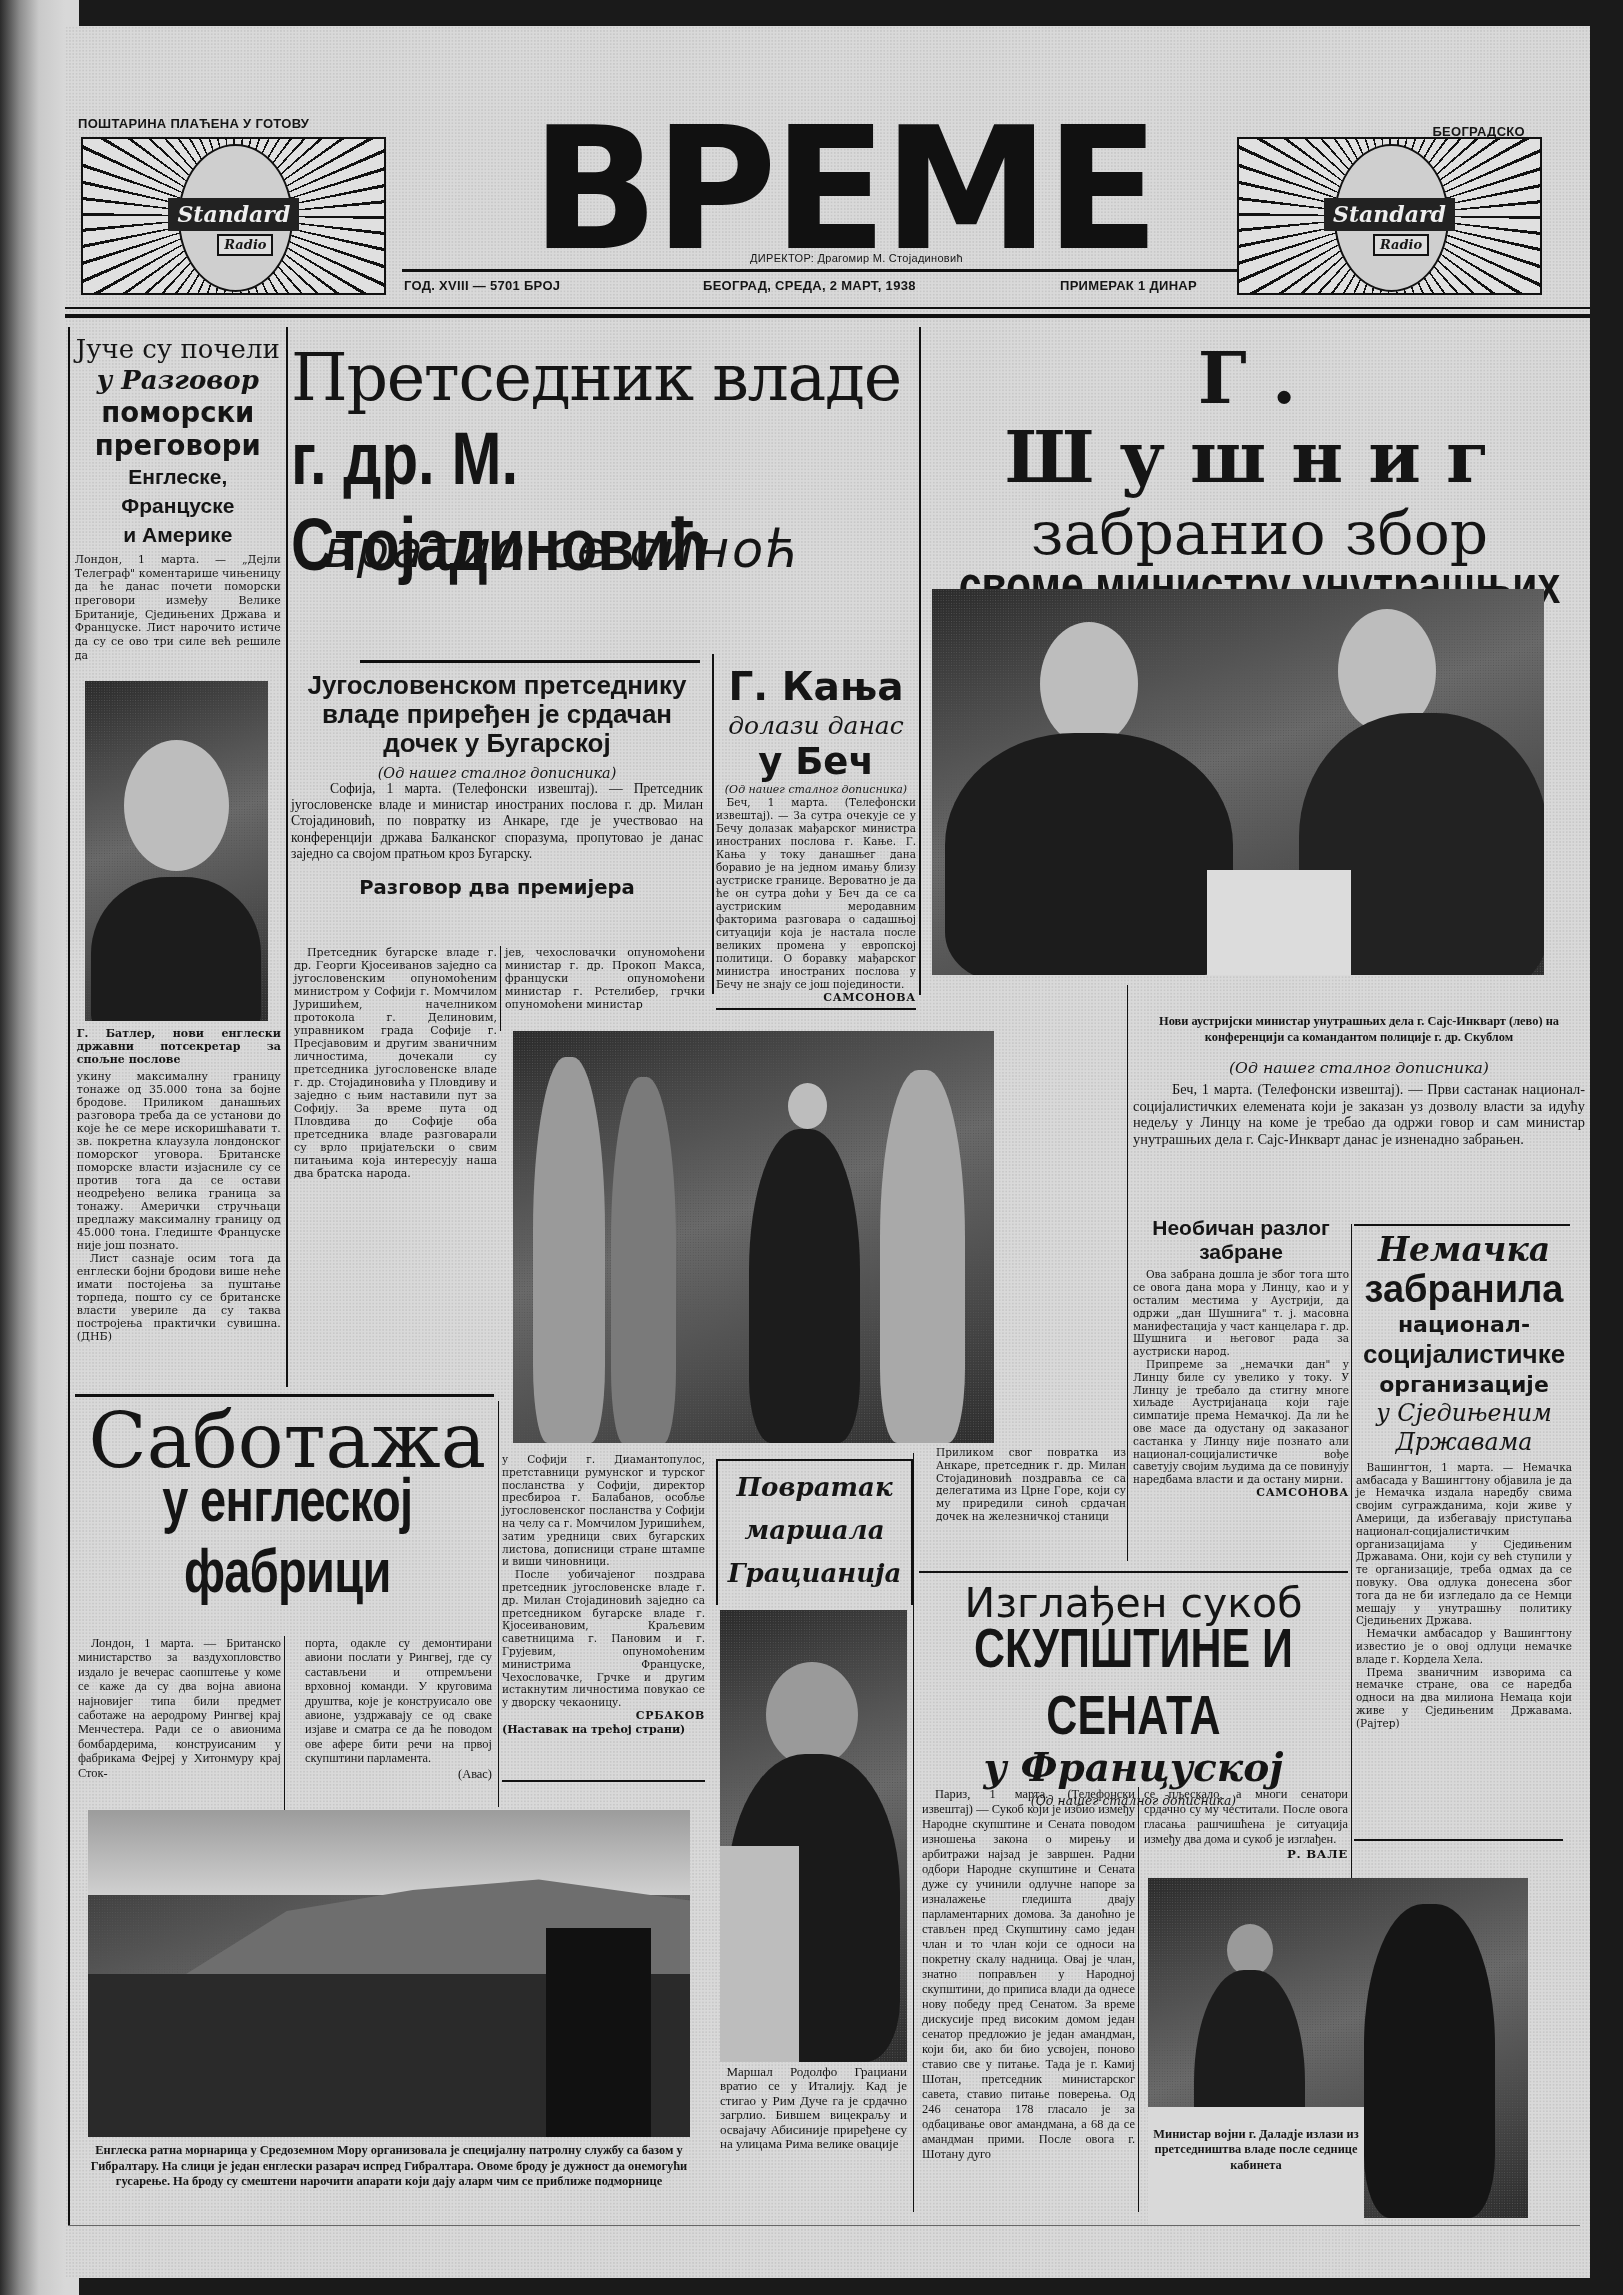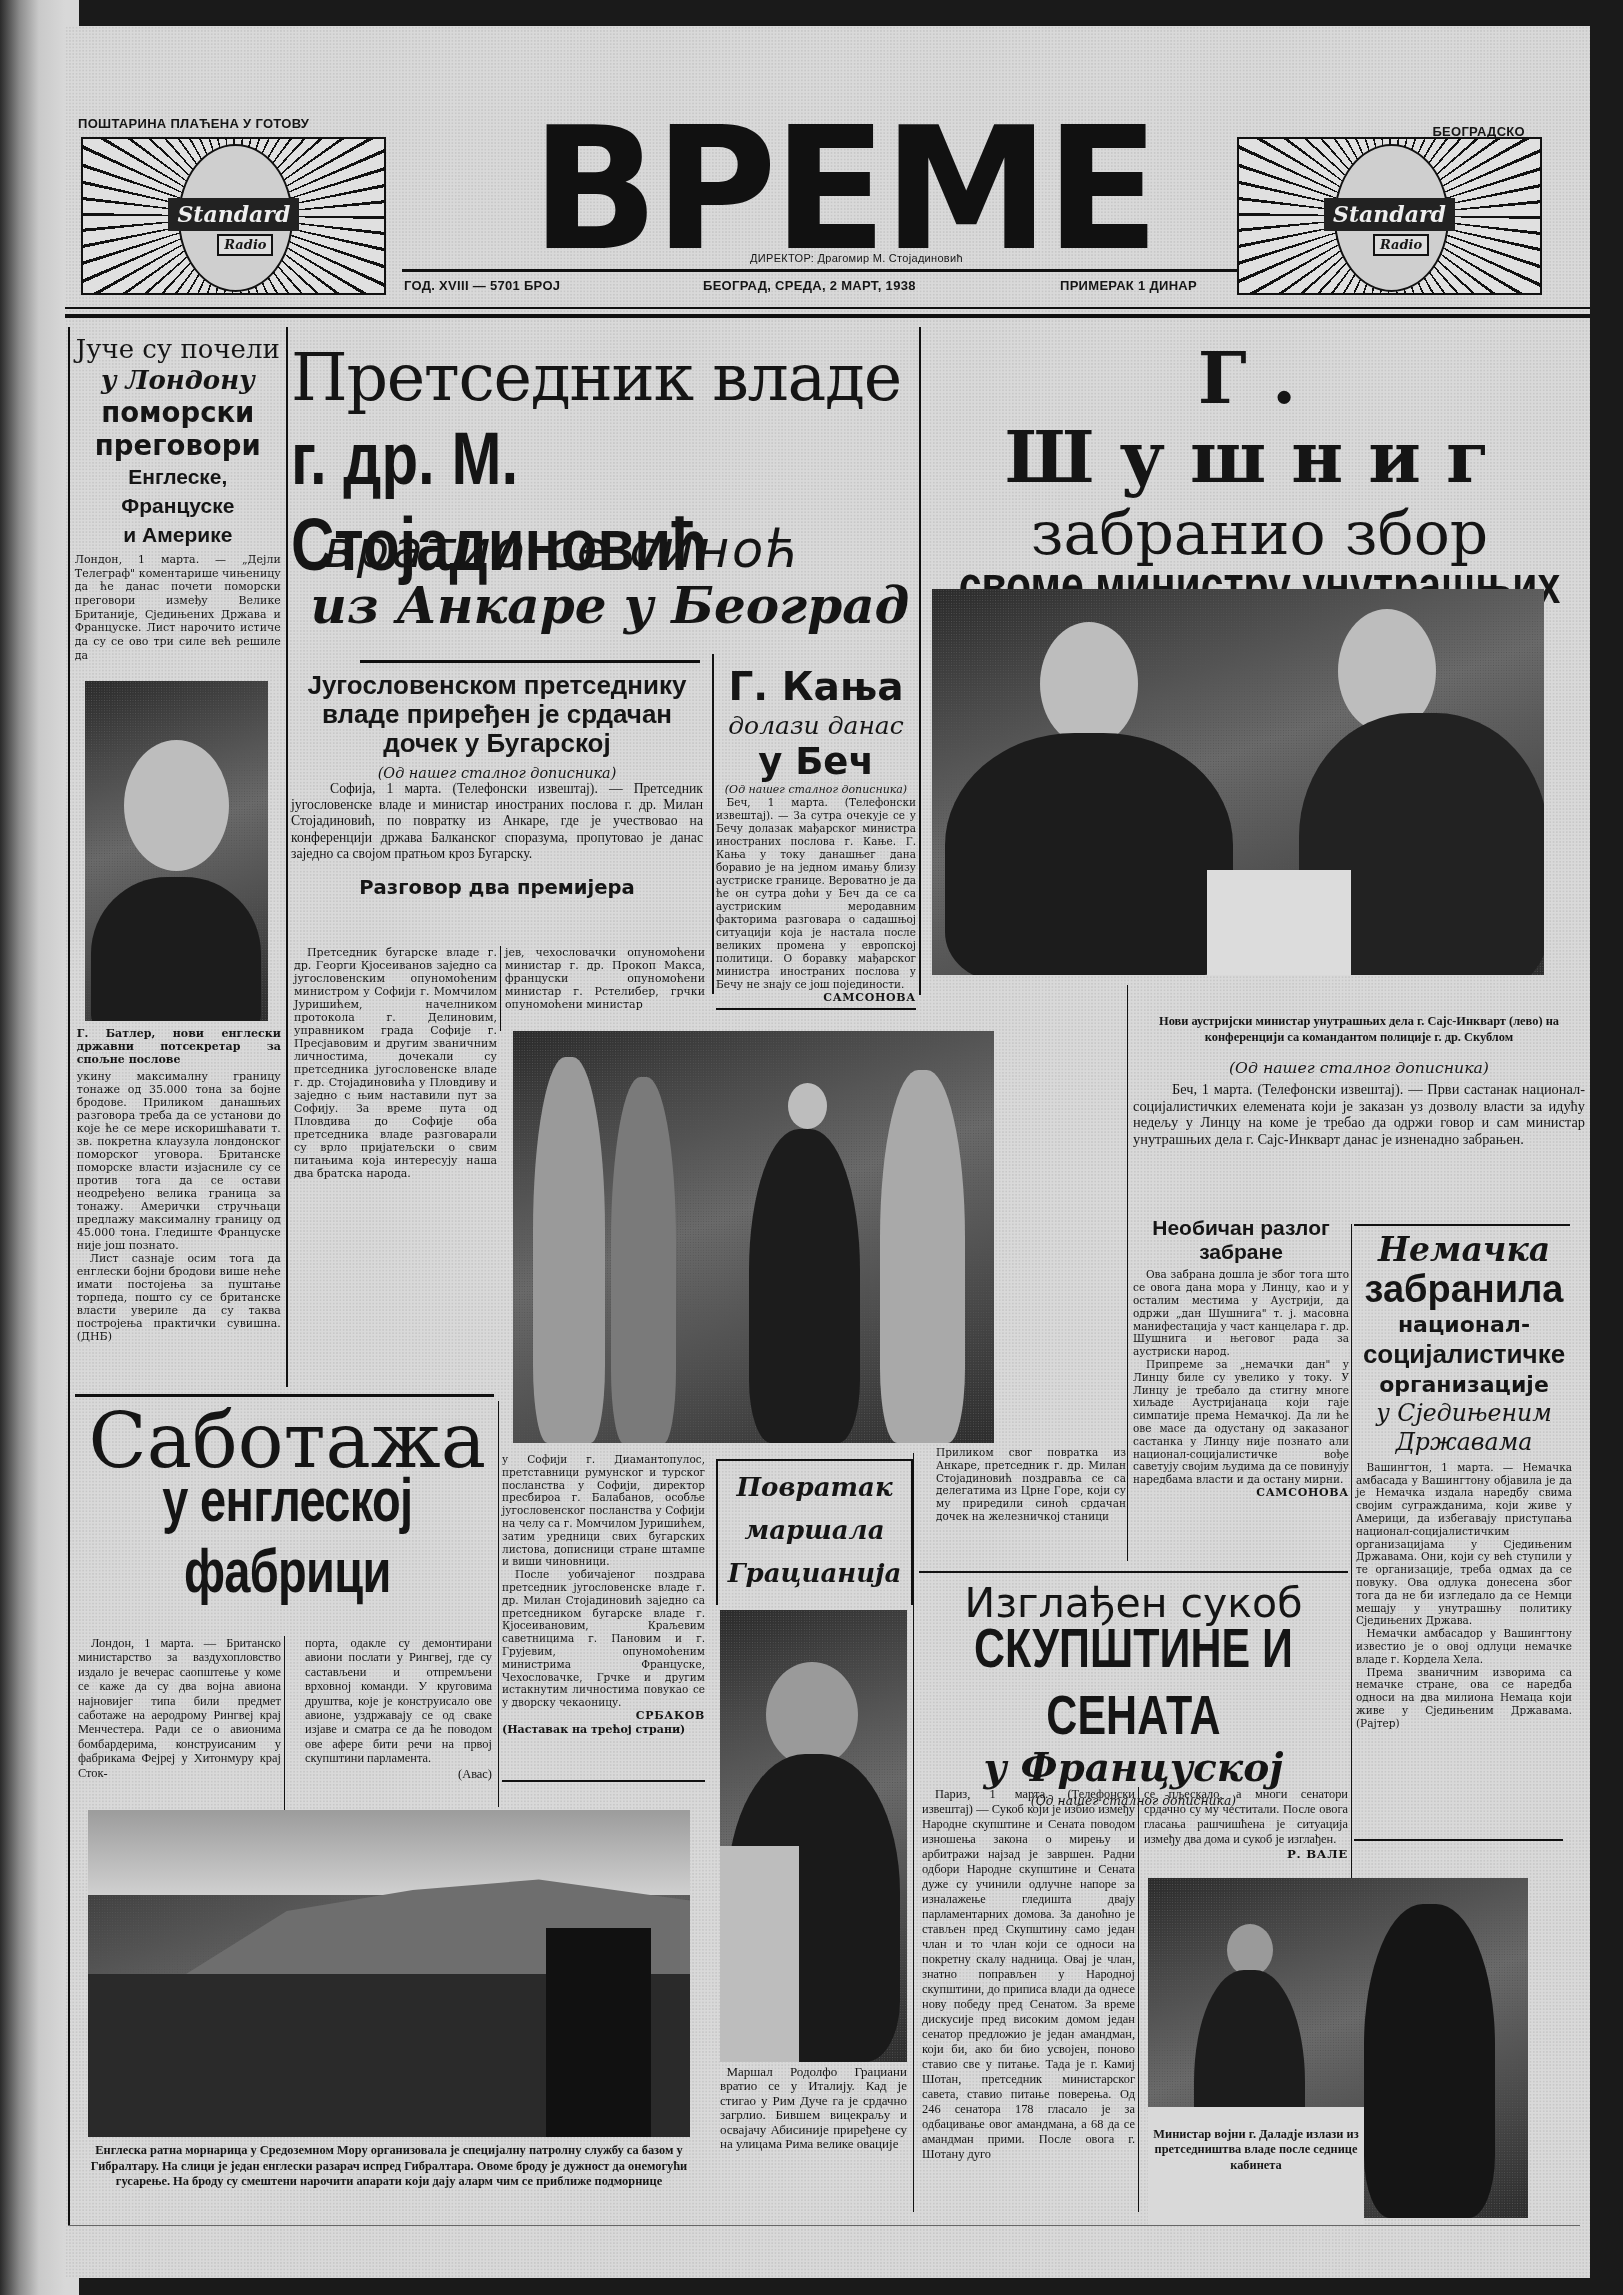--- a/index.html
+++ b/index.html
@@ -69,42 +69,41 @@
   <div class="rule" style="left:0;top:281px;width:1525px;height:2px;"></div>
   <div class="rule" style="left:0;top:288px;width:1525px;height:3.9px;"></div>
 
   <div class="vrule" style="left:3.3px;top:301px;height:1898px;"></div>
   <div class="vrule" style="left:221px;top:301px;height:1060px;"></div>
   <div class="vrule" style="left:854px;top:301px;height:668px;"></div>
   <div class="vrule" style="left:647px;top:628px;height:340px;"></div>
 
   <div class="abs" style="left:9.8px;top:308px;width:206px;">
     <div class="h-light center" style="font-size:26px;line-height:31px;">Јуче су почели</div>
-    <div class="h-ital center" style="font-size:26px;line-height:31px;">у Лондону</div>
+    <div class="h-ital center" style="font-size:26px;line-height:31px;">у Разговор</div>
     <div class="h-sans center" style="font-size:27.5px;line-height:33px;">поморски</div>
     <div class="h-sans center" style="font-size:27.5px;line-height:33px;">преговори</div>
     <div class="h-cond center" style="font-size:21px;line-height:29px;">Енглеске, Француске</div>
     <div class="h-cond center" style="font-size:21px;line-height:29px;">и Америке</div>
     <div class="body-text" style="font-size:11px;line-height:13.7px;margin-top:3.9px;">Лондон, 1 марта. — „Дејли Телеграф" коментарише чињеницу да ће данас почети поморски преговори између Велике Британије, Сједињених Држава и Француске. Лист нарочито истиче да су се ово три силе већ решиле да</div>
   </div>
   <div class="photo" style="left:19.6px;top:655px;width:183px;height:340px;">
     <div class="face" style="left:39px;top:59px;width:105px;height:131px;"></div>
     <div class="fig" style="left:6.5px;top:196px;width:170px;height:170px;"></div>
   </div>
   <div class="abs" style="left:11.8px;top:1001px;width:204px;">
     <div class="body-text center" style="font-size:11px;line-height:13px;font-weight:bold;">Г. Батлер, нови енглески државни потсекретар за спољне послове</div>
     <div class="body-text" style="font-size:11px;line-height:13px;margin-top:3.9px;">укину максималну границу тонаже од 35.000 тона за бојне бродове. Приликом данашњих разговора треба да се установи до које ће се мере искоришћавати т. зв. покретна клаузула лондонског поморског уговора. Британске поморске власти изјасниле су се против тога да се остави неодређено велика граница за тонажу. Амерички стручњаци предлажу максималну границу од 45.000 тона. Гледиште Француске није још познато.</div>
     <div class="body-text" style="font-size:11px;line-height:13px;text-indent:13px;">Лист сазнаје осим тога да енглески бојни бродови више неће имати постојења за пуштање торпеда, пошто су се британске власти увериле да су таква постројења практички сувишна. (ДНБ)</div>
   </div>
 
   <div class="abs" style="left:226px;top:314px;width:625px;">
     <div class="h-light" style="font-size:65px;line-height:75px;letter-spacing:-1.3px;">Претседник владе</div>
     <div class="h-cond" style="font-size:60px;line-height:69px;transform:scaleY(1.25);transform-origin:left top;">г. др. М. Стојадиновић</div>
     <div class="abs" style="top:180px;left:33px;font-family:'DejaVu Sans',sans-serif;font-style:oblique;font-size:51px;letter-spacing:2.6px;">вратио се синоћ</div>
-    <div class="abs h-ital" style="top:236px;left:19.6px;font-size:50px;">из Анкаре у Београд</div>
   </div>
   <div class="rule" style="left:295px;top:634px;width:340px;height:2.6px;"></div>
 
   <div class="abs" style="left:226px;top:645px;width:412px;">
     <div class="h-cond center" style="font-size:26px;line-height:29px;">Југословенском претседнику владе приређен је срдачан дочек у Бугарској</div>
     <div class="ital-credit" style="margin-top:6.5px;">(Од нашег сталног дописника)</div>
     <div class="cond-text" style="font-size:13.7px;text-indent:39px;">Софија, 1 марта. (Телефонски извештај). — Претседник југословенске владе и министар иностраних послова г. др. Милан Стојадиновић, по повратку из Анкаре, где је учествовао на конференцији држава Балканског споразума, пропутовао је данас заједно са својом пратњом кроз Бугарску.</div>
     <div class="h-sans center" style="font-size:19.6px;margin-top:13px;">Разговор два премијера</div>
   </div>
   <div class="abs body-text" style="left:229px;top:920px;width:203px;font-size:11px;line-height:13px;text-indent:13px;">Претседник бугарске владе г. др. Георги Кјосеиванов заједно са југословенским опуномоћеним министром у Софији г. Момчилом Јуришићем, начелником протокола г. Делиновим, управником града Софије г. Пресјавовим и другим званичним личностима, дочекали су претседника југословенске владе г. др. Стојадиновића у Пловдиву и заједно с њим наставили пут за Софију. За време пута од Пловдива до Софије оба претседника владе разговарали су врло пријатељски о свим питањима која интересују наша два братска народа.</div>

